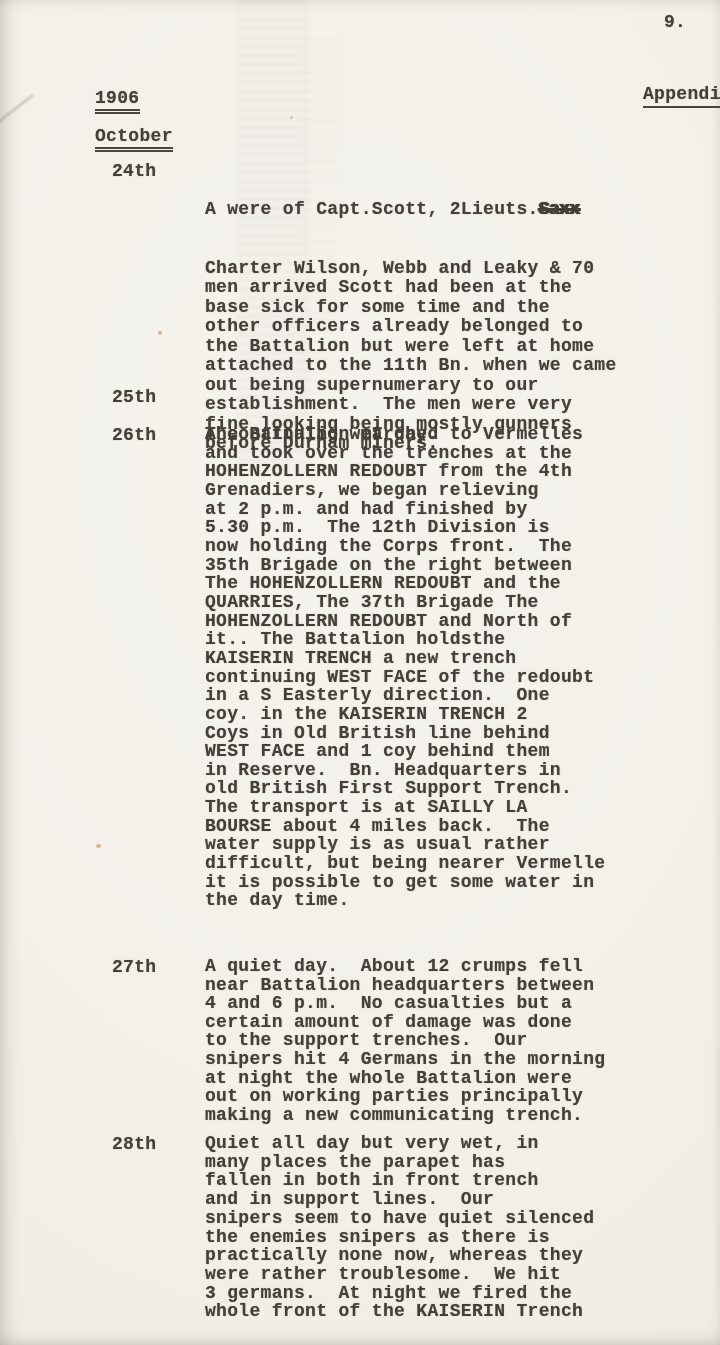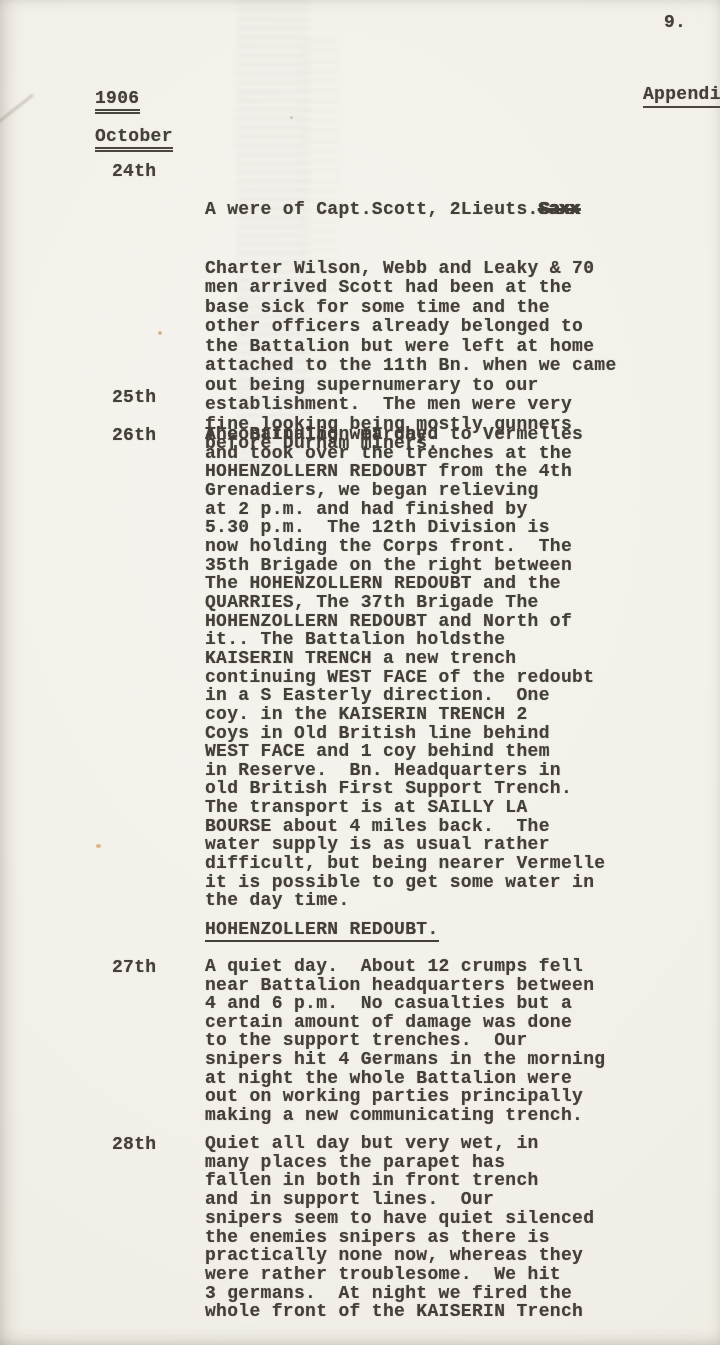--- a/index.html
+++ b/index.html
@@ -105,21 +105,20 @@
     <div class="body typed" style="line-height:19px">
       <div class="line">A continuing wet day.</div>
     </div>
   </section>
 
   <section class="entry" style="top:425px">
     <div class="date typed">26th</div>
     <div class="body typed" style="line-height:18.65px"><div class="line">The Battalion marched to Vermelles</div><div class="line">and took over the trenches at the</div><div class="line">HOHENZOLLERN REDOUBT from the 4th</div><div class="line">Grenadiers, we began relieving</div><div class="line">at 2 p.m. and had finished by</div><div class="line">5.30 p.m.  The 12th Division is</div><div class="line">now holding the Corps front.  The</div><div class="line">35th Brigade on the right between</div><div class="line">The HOHENZOLLERN REDOUBT and the</div><div class="line">QUARRIES, The 37th Brigade The</div><div class="line">HOHENZOLLERN REDOUBT and North of</div><div class="line">it.. The Battalion holdsthe</div><div class="line">KAISERIN TRENCH a new trench</div><div class="line">continuing WEST FACE of the redoubt</div><div class="line">in a S Easterly direction.  One</div><div class="line">coy. in the KAISERIN TRENCH 2</div><div class="line">Coys in Old British line behind</div><div class="line">WEST FACE and 1 coy behind them</div><div class="line">in Reserve.  Bn. Headquarters in</div><div class="line">old British First Support Trench.</div><div class="line">The transport is at SAILLY LA</div><div class="line">BOURSE about 4 miles back.  The</div><div class="line">water supply is as usual rather</div><div class="line">difficult, but being nearer Vermelle</div><div class="line">it is possible to get some water in</div><div class="line">the day time.</div></div>
   </section>
 
-  <div class="section-head typed" style="top:919px"><span class="u-head2">HOHENZOLLERN REDOUBT.</span></div>
 
   <section class="entry" style="top:957px">
     <div class="date typed">27th</div>
     <div class="body typed" style="line-height:18.6px"><div class="line">A quiet day.  About 12 crumps fell</div><div class="line">near Battalion headquarters between</div><div class="line">4 and 6 p.m.  No casualties but a</div><div class="line">certain amount of damage was done</div><div class="line">to the support trenches.  Our</div><div class="line">snipers hit 4 Germans in the morning</div><div class="line">at night the whole Battalion were</div><div class="line">out on working parties principally</div><div class="line">making a new communicating trench.</div></div>
   </section>
 
   <section class="entry" style="top:1134px">
     <div class="date typed">28th</div>
     <div class="body typed" style="line-height:18.7px"><div class="line">Quiet all day but very wet, in</div><div class="line">many places the parapet has</div><div class="line">fallen in both in front trench</div><div class="line">and in support lines.  Our</div><div class="line">snipers seem to have quiet silenced</div><div class="line">the enemies snipers as there is</div><div class="line">practically none now, whereas they</div><div class="line">were rather troublesome.  We hit</div><div class="line">3 germans.  At night we fired the</div><div class="line">whole front of the KAISERIN Trench</div></div>
   </section>

